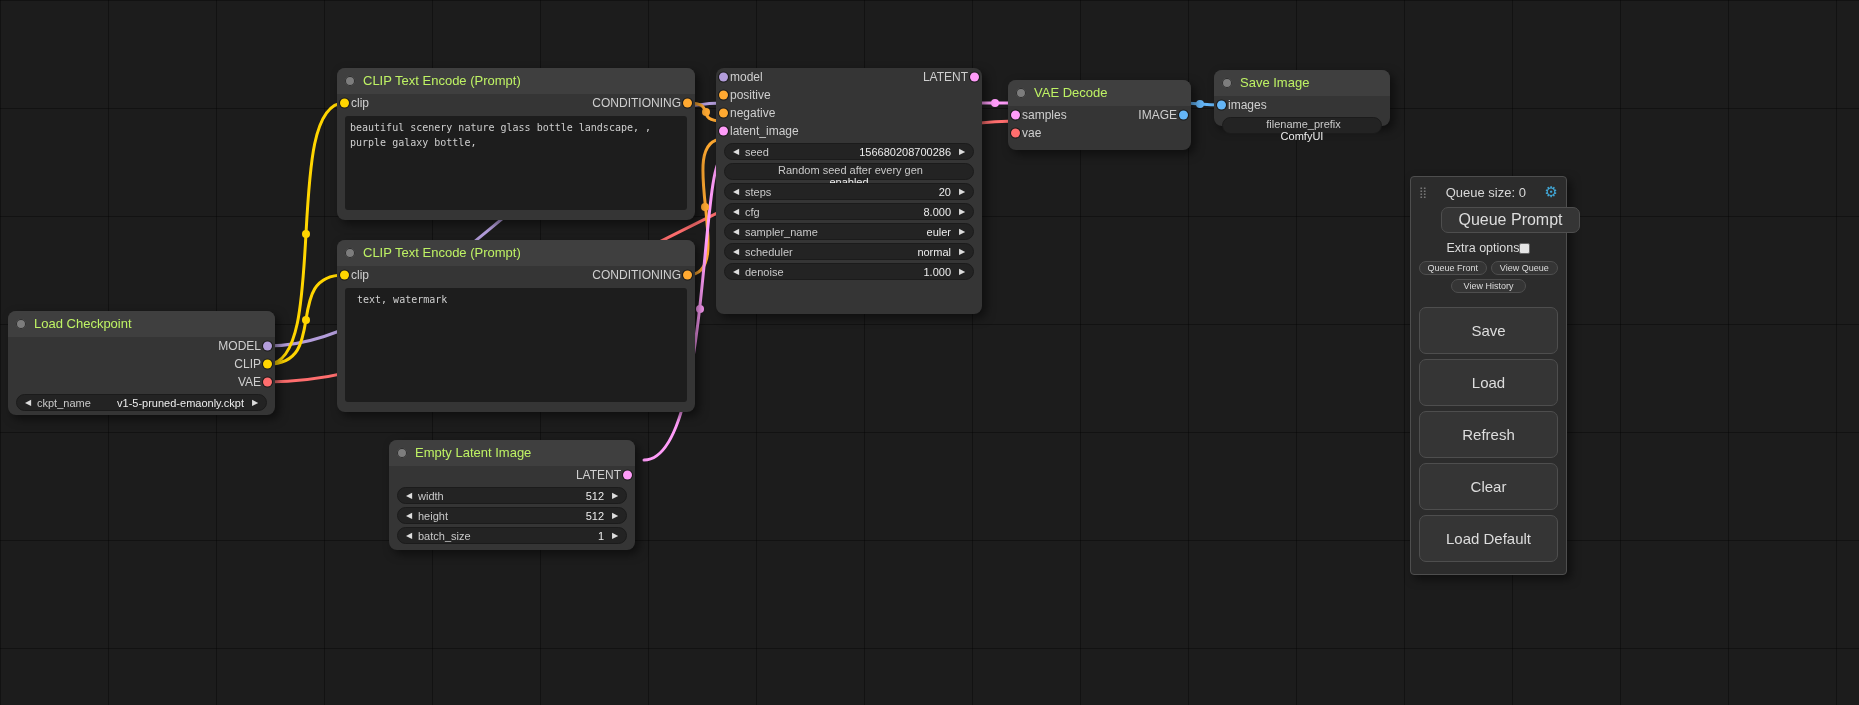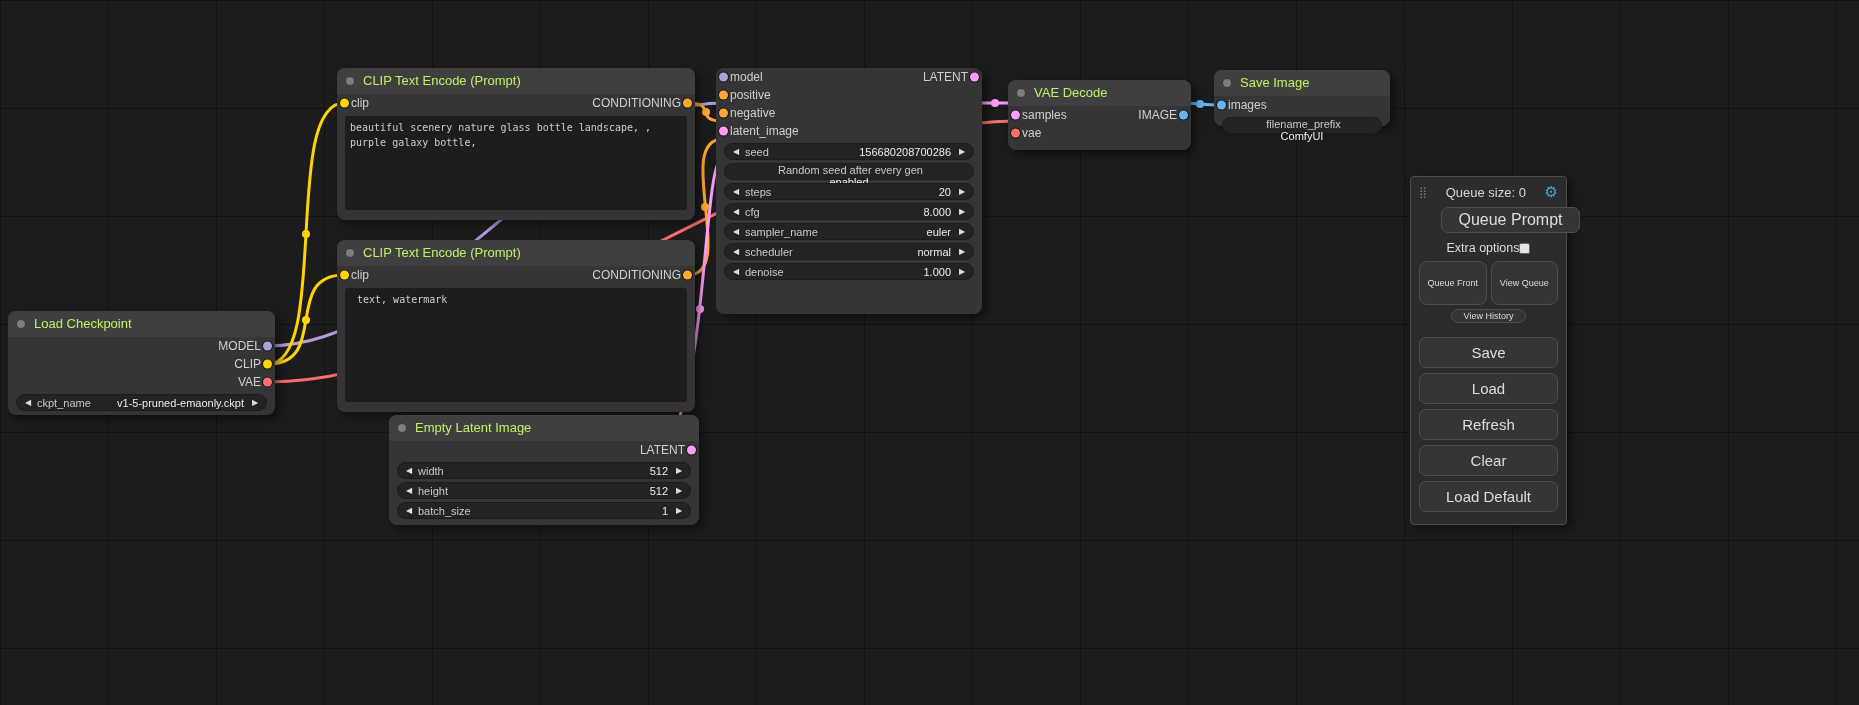--- a/index.html
+++ b/index.html
@@ -76,30 +76,30 @@
     padding:6px 8px 12px; display:flex; flex-direction:column; align-items:center;
     box-shadow:4px 4px 10px rgba(0,0,0,0.5); color:#ddd;
   }
   .qp-header { width:100%; display:flex; align-items:center; justify-content:space-between; font-size:13px; color:#d8d8d8; }
   .drag-dots { font-family:"DejaVu Sans", sans-serif; color:#777; font-size:11px; cursor:grab; }
   .gear { font-family:"DejaVu Sans", sans-serif; color:#41a8d8; font-size:15px; cursor:pointer; }
 
   button { font-family:"Liberation Sans", sans-serif; cursor:pointer; }
   .btn {
     width:100%; background:#353535; border:1px solid #4e4e4e; border-radius:7px;
-    color:#ddd; font-size:15px; padding:6px 0; margin-top:5px;
+    color:#ddd; font-size:15px; padding:14px 0; margin-top:5px;
   }
   .btn.prompt { font-size:16px; padding:3px 0; margin-top:6px;margin-left:44px; }
   .extra-row { display:flex; align-items:center; margin-top:8px; font-size:12.5px; color:#ddd; }
   .checkbox {
     appearance:none; -webkit-appearance:none; width:11px; height:11px;
     background:#e6e6e6; border:1px solid #666; border-radius:2px; cursor:pointer; margin:0;
   }
   .small-row { display:flex; gap:4px; width:100%; margin-top:6px; }
-  .btn.small { font-size:9px; padding:16px 2px; border-radius:8px; margin-top:0; flex:1 1 50%; white-space:nowrap; }
+  .btn.small { font-size:9px; padding:1px 2px; border-radius:8px; margin-top:0; flex:1 1 50%; white-space:nowrap; }
   .btn.history { width:auto; flex:none; padding:1px 12px; margin-top:4px; }
   .btn.save-btn { margin-top:14px; }
 </style>
 </head>
 <body>
 
 <div class="canvas">
 
   <svg class="wires" width="1859" height="705">
     <path d="M268,346 C430,346 560,103 723,103" stroke="#B39DDB"></path>
@@ -168,21 +168,21 @@
     <div class="slot-row">
       <span class="slot-dot in c-clip"></span>
       <span>clip</span>
       <span class="grow"></span>
       <span>CONDITIONING</span>
       <span class="slot-dot out c-cond"></span>
     </div>
     <textarea class="node-text" style="height: 114px; padding-left: 12px;">text, watermark</textarea>
   </div>
 
-  <div class="node" style="left:389px; top:415px; width:310px; height:110px;">
+  <div class="node" style="left:389px; top:440px; width:246px; height:110px;">
     <div class="node-title">
       <span class="title-dot"></span>
       <span>Empty Latent Image</span>
     </div>
     <div class="slot-row out-only">
       <span>LATENT</span>
       <span class="slot-dot out c-latent"></span>
     </div>
     <div class="widget">
       <span class="warrow">◀</span>

